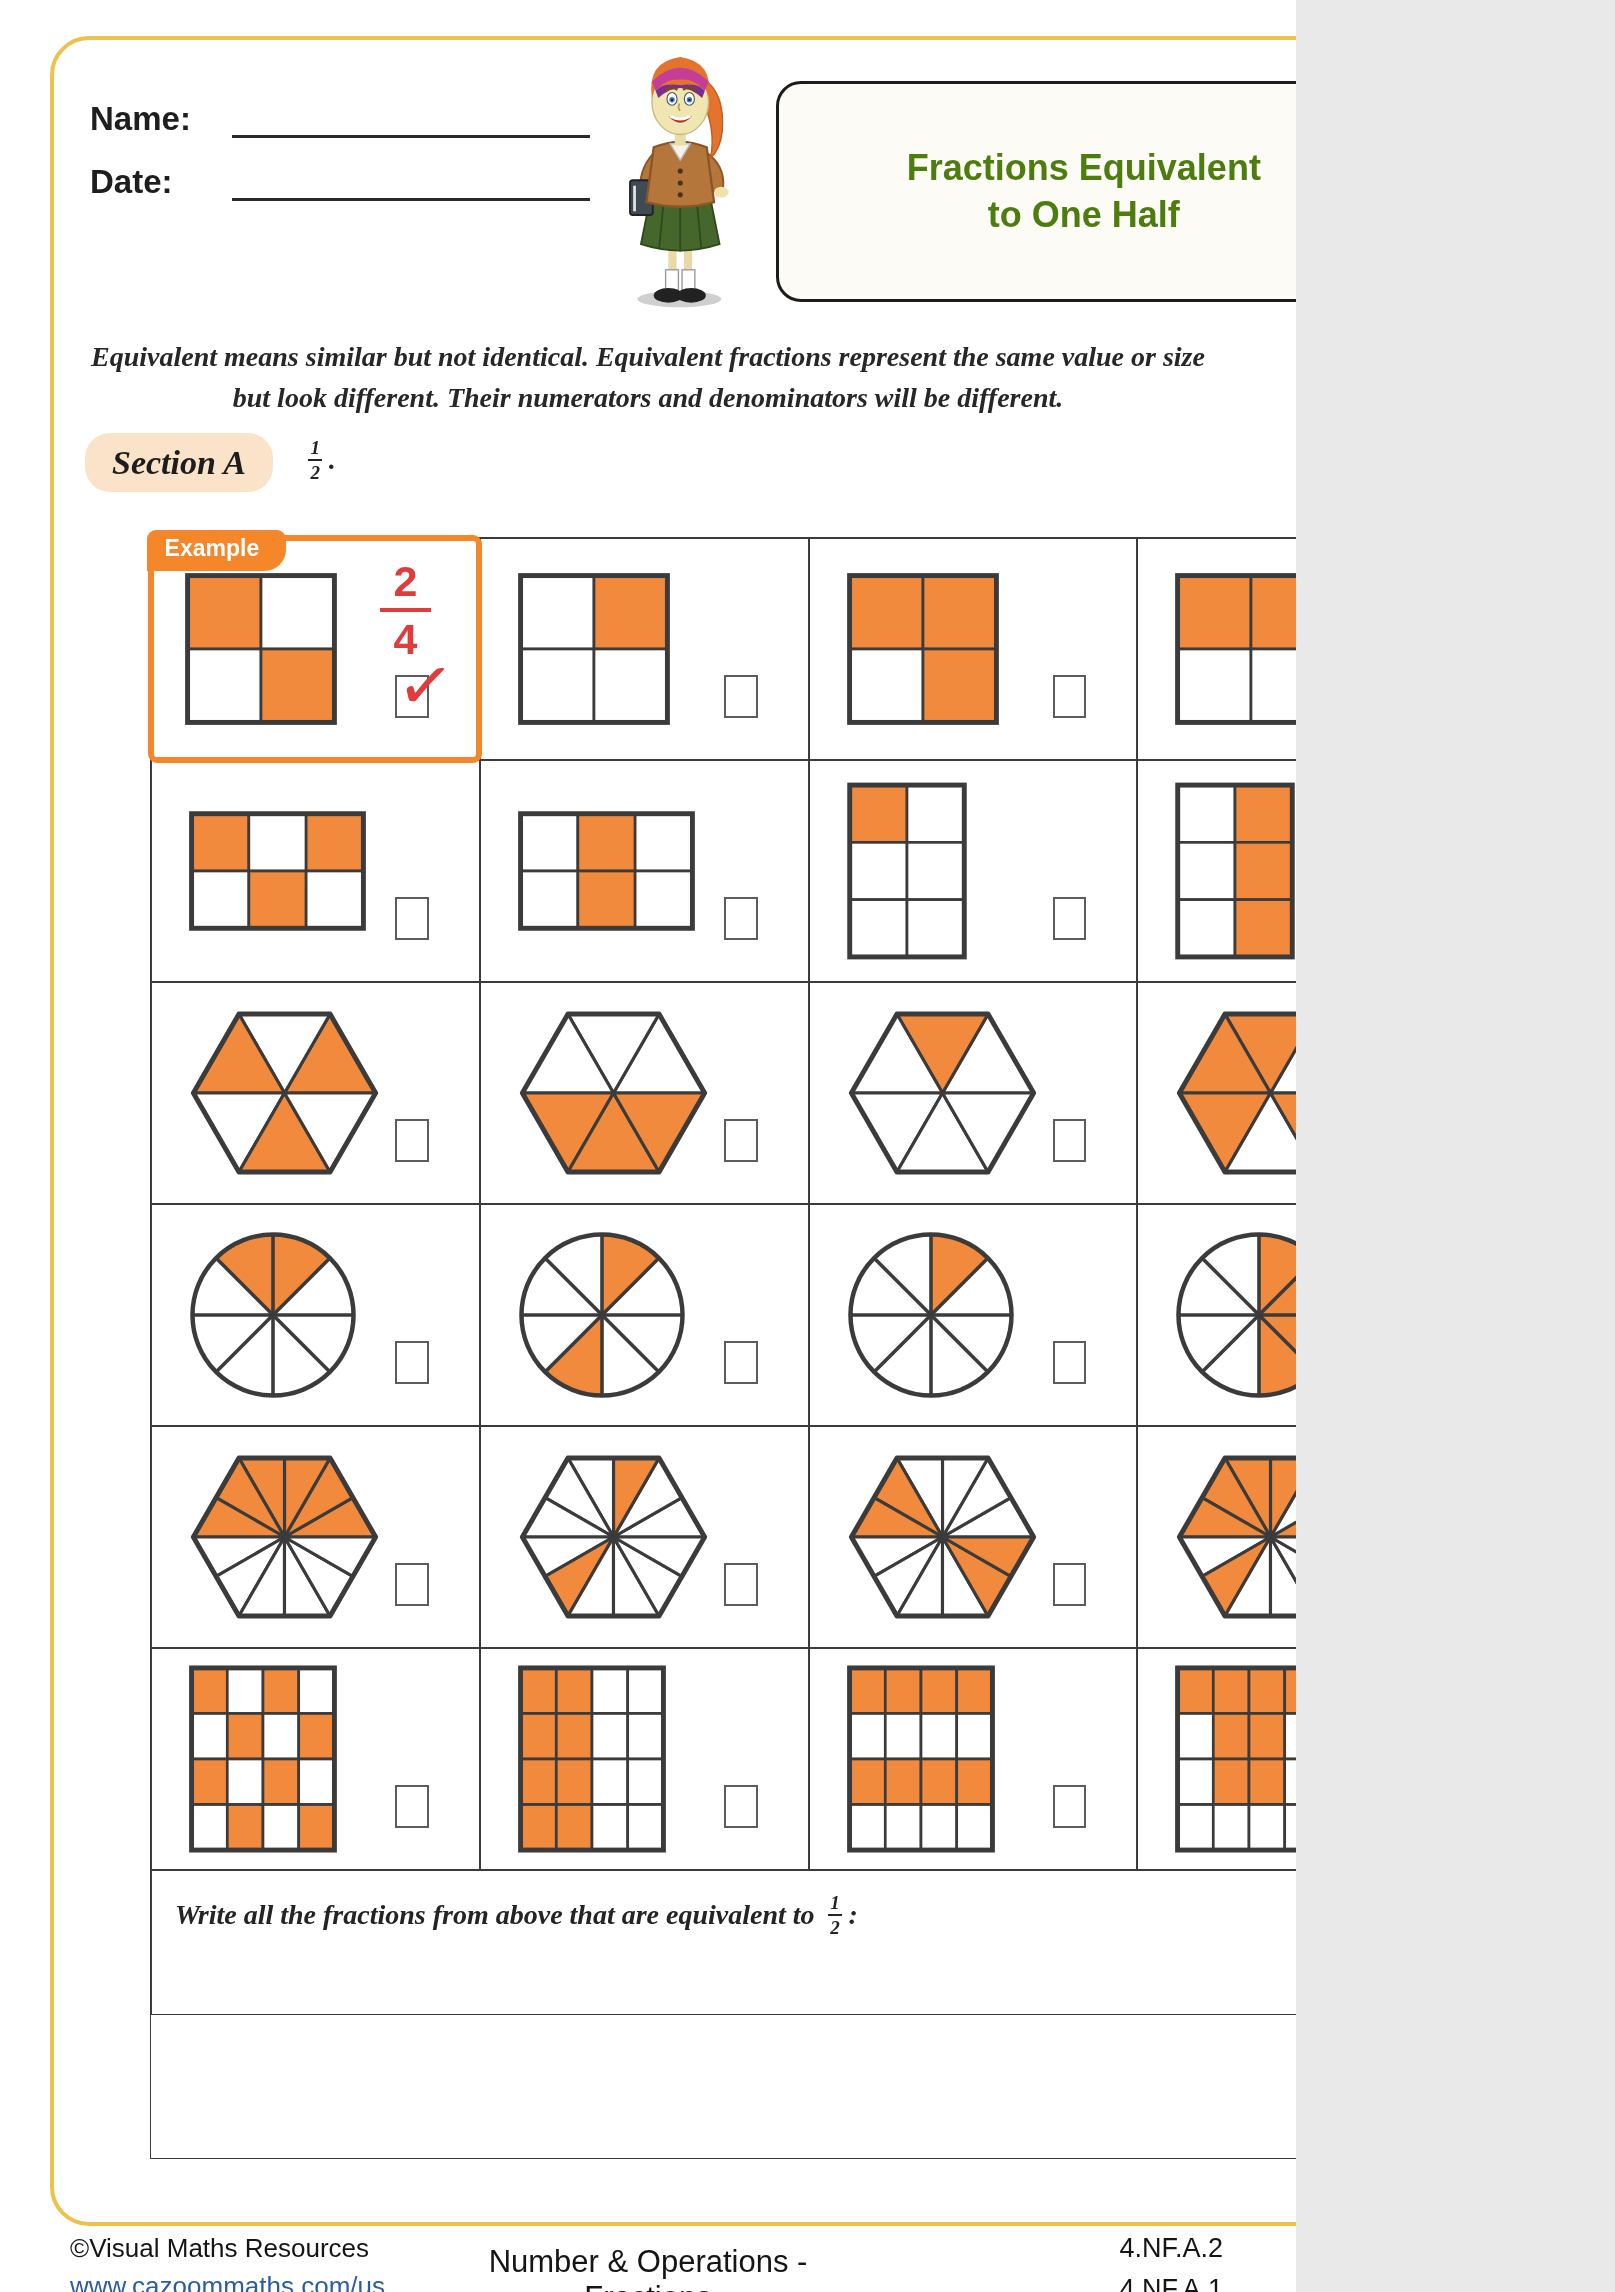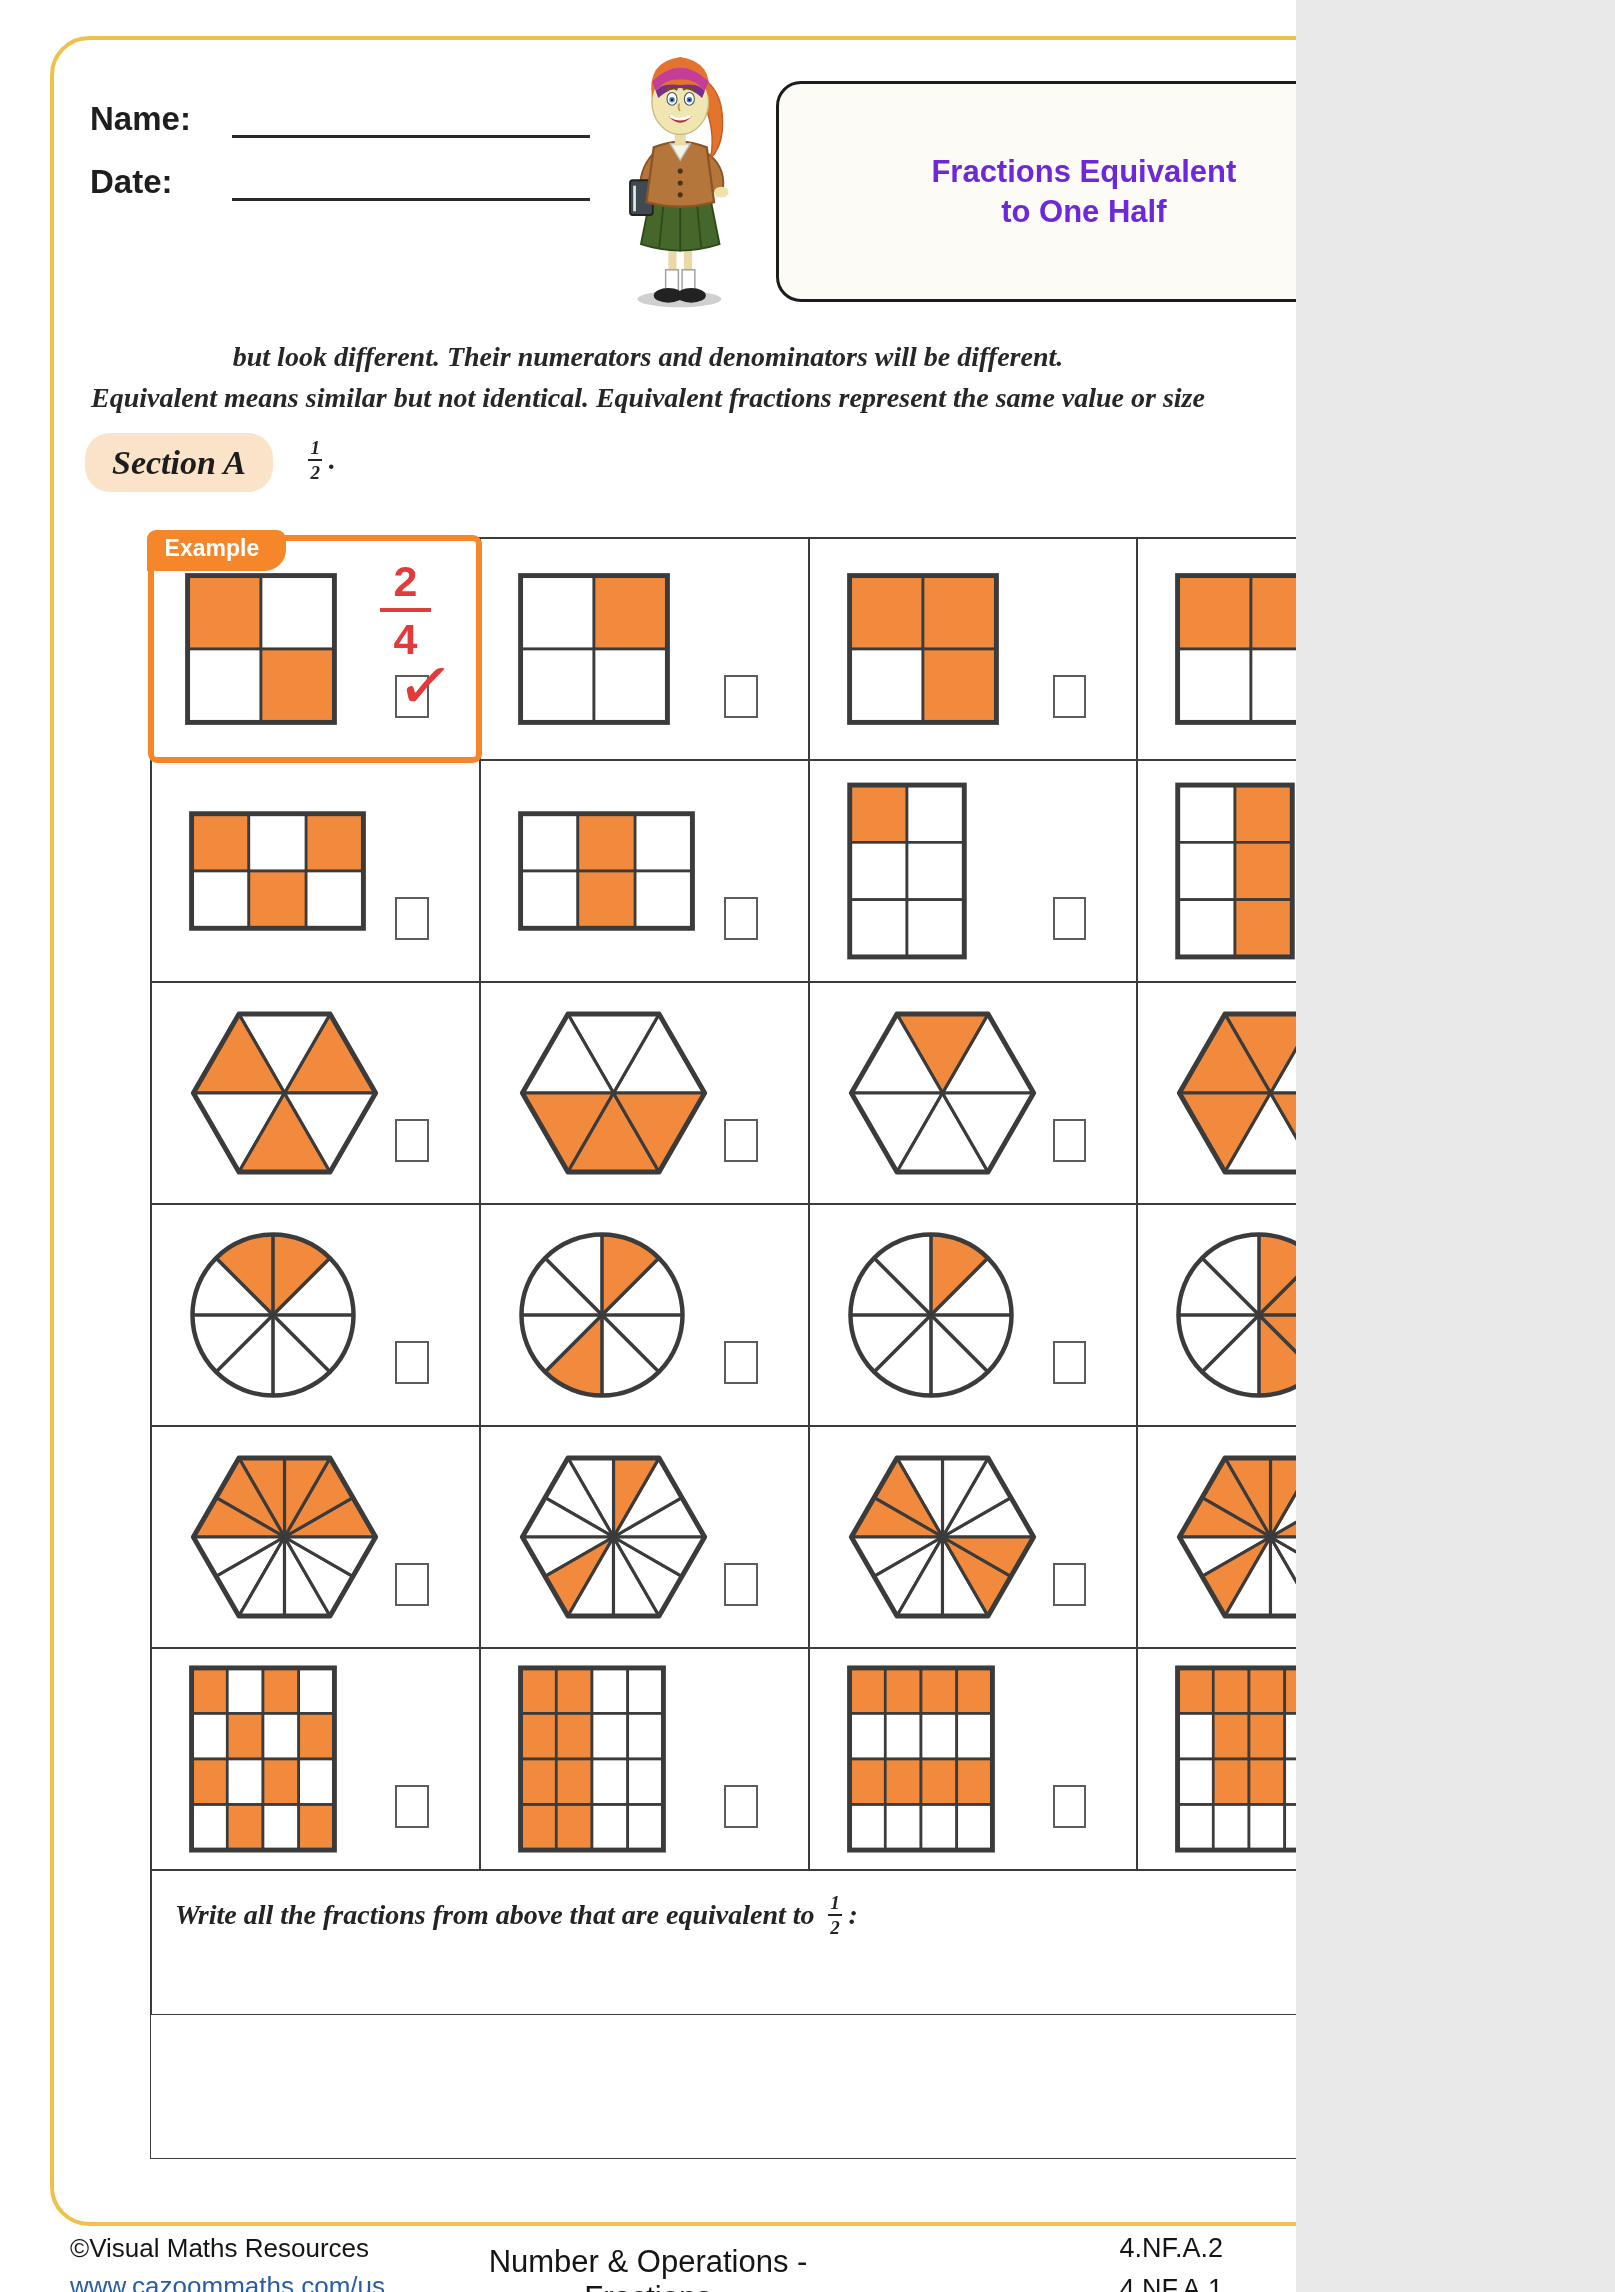--- a/index.html
+++ b/index.html
@@ -9,21 +9,21 @@
          border:4px solid #EFC14B;border-radius:39px;background:#fff;}
   
   .id-row{position:absolute;display:flex;align-items:flex-end;}
   .id-label{font-size:33px;font-weight:bold;color:#1e1e1e;width:142px;}
   .write-line{display:inline-block;width:358px;height:32px;border-bottom:3.1px solid #2a2a2a;}
   #name-row{left:90px;top:100px;}
   #date-row{left:90px;top:163px;}
   .girl{position:absolute;left:595px;top:45px;}
   .title-box{position:absolute;left:776px;top:81px;width:751px;height:215px;background:#FCFBF5;
              border:3.6px solid #1c1c1c;border-radius:25px;display:flex;align-items:center;}
-  .title-text{flex:1;text-align:center;font-size:31px;font-weight:bold;color:#6d28d9;line-height:1.28;padding-left:19.7px;}
+  .title-text{flex:1;text-align:center;font-size:36px;font-weight:bold;color:#4d7c0f;line-height:1.28;padding-left:19.7px;}
   .logo{width:143px;display:flex;flex-direction:column;align-items:flex-start;margin-right:18px;}
   .logo-text{font-family:"Liberation Serif",serif;font-weight:bold;font-size:25px;color:#111;margin-top:1.8px;letter-spacing:0.4px;}
   
   .intro{position:absolute;left:0;right:0;top:337px;text-align:center;
          font-family:"Liberation Serif",serif;font-style:italic;font-weight:bold;
          font-size:28px;color:#272727;line-height:1.45;}
   .section-row{position:absolute;left:85px;top:433px;right:81px;display:flex;align-items:center;gap:29px;}
   .section-badge{background:#FAE3C9;border-radius:25px;padding:10.7px 27px;
                  font-family:"Liberation Serif",serif;font-style:italic;font-weight:bold;font-size:34px;color:#1d1d1d;}
   .section-instruction{font-family:"Liberation Serif",serif;font-style:italic;font-weight:bold;font-size:28px;color:#242424;}
@@ -123,22 +123,22 @@
     <div class="logo">
       <svg width="64" height="90" viewBox="0 0 72 100">
         <rect x="1" y="1" width="70" height="98" rx="6" fill="#111"></rect>
         <path d="M17 12 h38 v9 q0 17 -15 25 q15 8 15 25 v9 h-38 v-9 q0 -17 15 -25 q-15 -8 -15 -25 Z" fill="#fff"></path>
       </svg>
       <div class="logo-text">cazoom!</div>
     </div>
   </div>
 
   <div class="intro">
+    <div>Equivalent means similar but not identical. Equivalent fractions represent the same value or size</div>
     <div>but look different. Their numerators and denominators will be different.</div>
-    <div>Equivalent means similar but not identical. Equivalent fractions represent the same value or size</div>
   </div>
 
   <div class="section-row">
     <span class="section-badge">Section A</span>
     <span class="section-instruction">
       <span class="frac"><span>1</span><span class="bar"></span><span>2</span></span><span>.</span>
     </span>
   </div>
 
   <div class="sheet-table">

